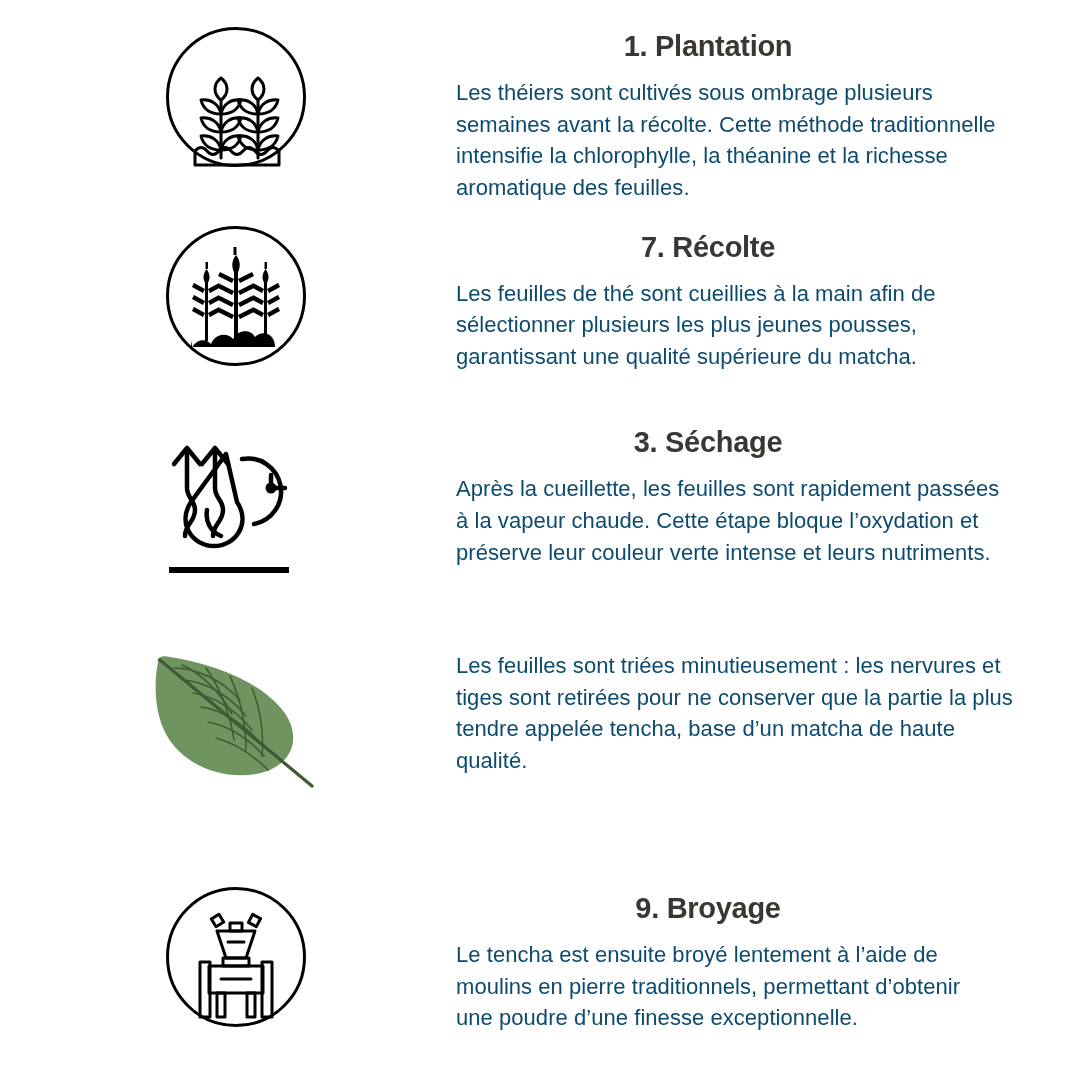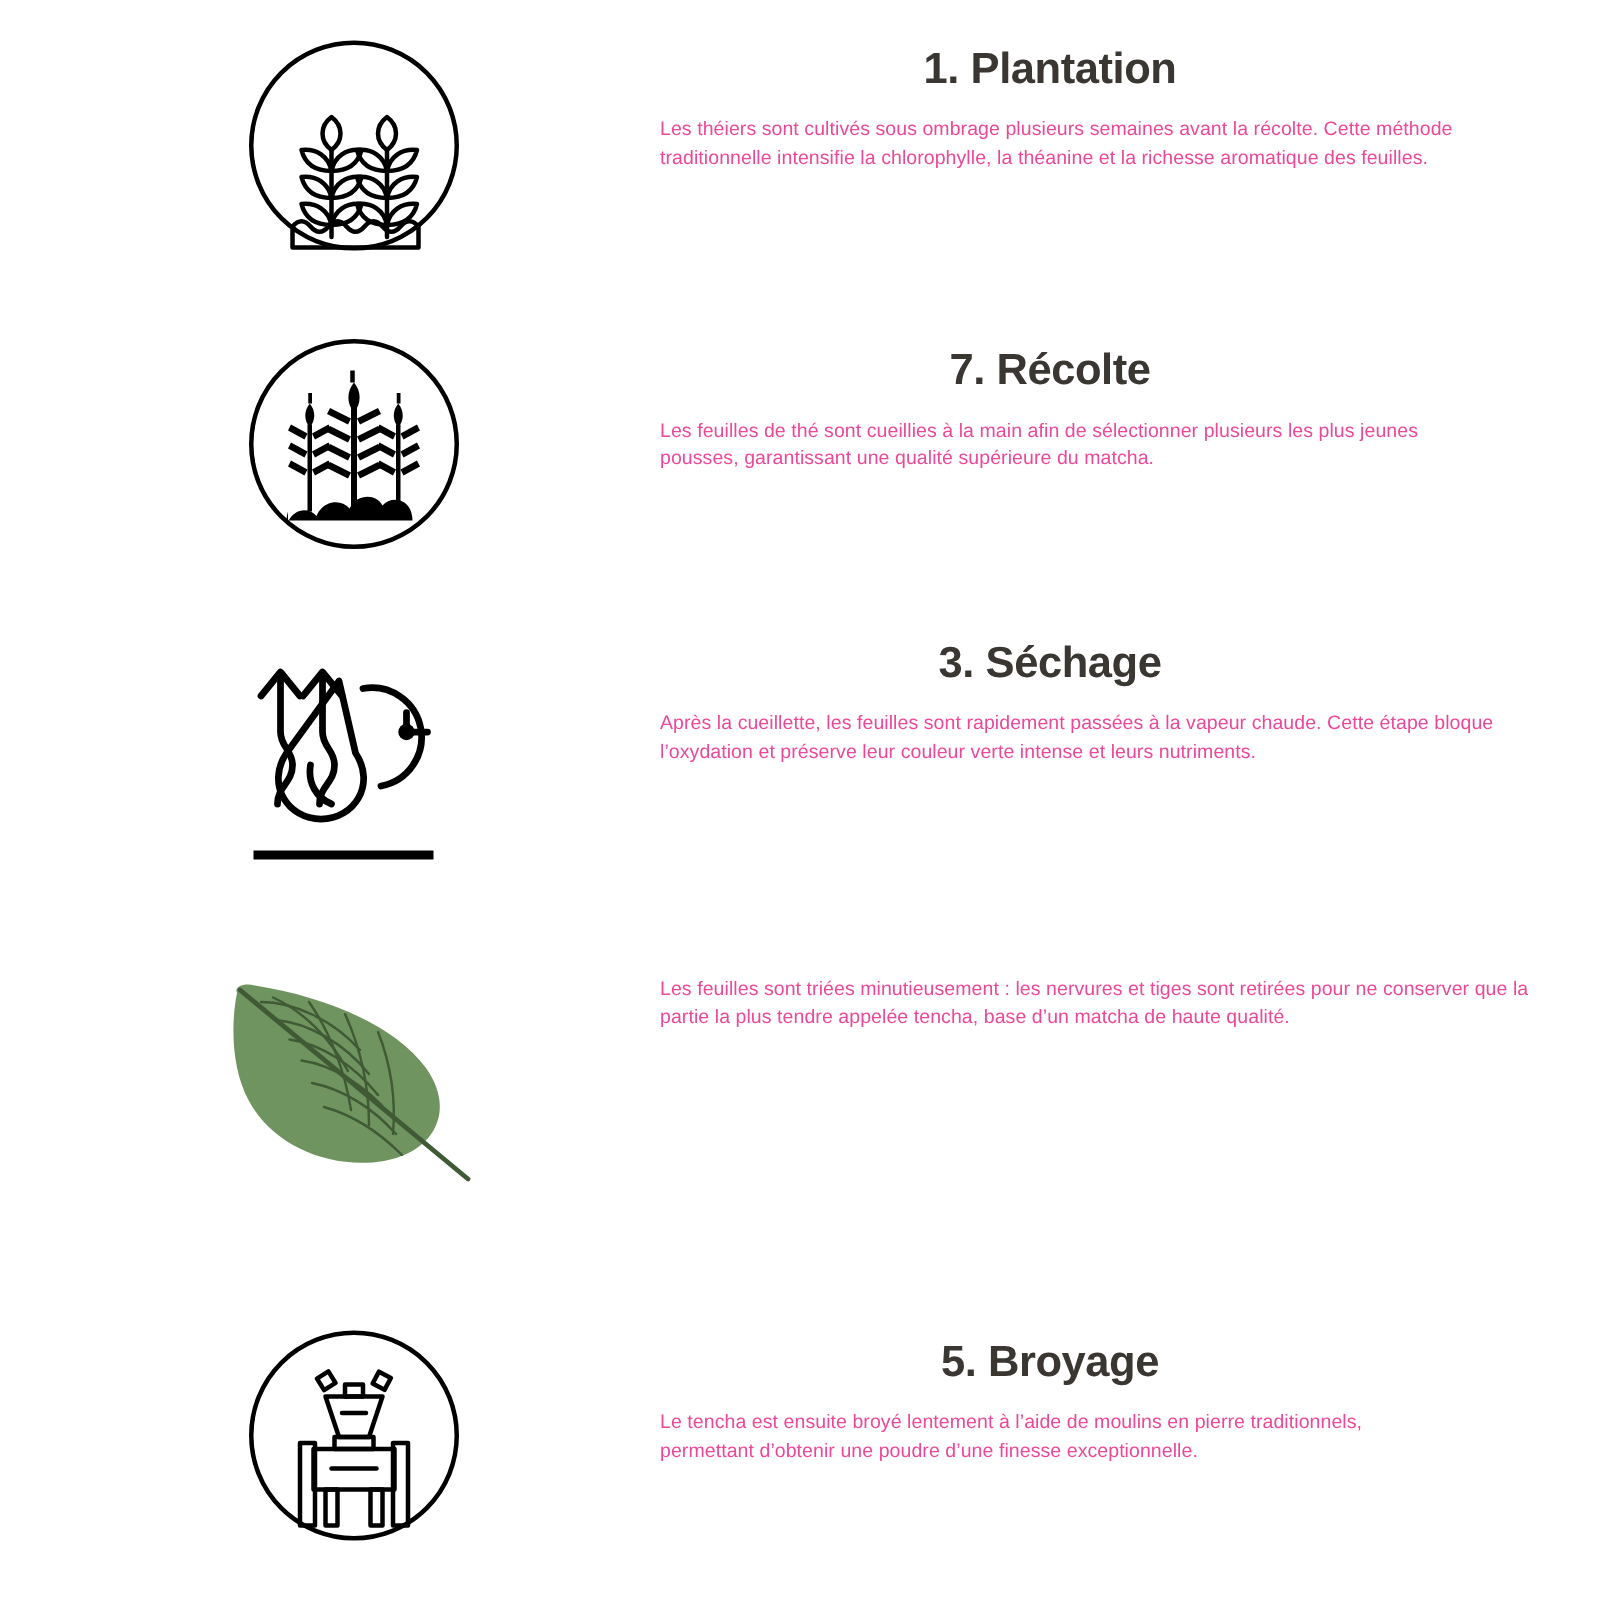--- a/index.html
+++ b/index.html
@@ -34,34 +34,35 @@
     display: flex;
     justify-content: center;
     align-items: center;
     box-sizing: border-box;
     padding-right: 28px;
   }
   .step-text-col {
     flex: 1 1 auto;
     padding-top: 8px;
     box-sizing: border-box;
+    margin-left: 16px;
   }
   .step-title {
     text-align: center;
     font-size: 29px;
     font-weight: bold;
     color: #3a3632;
     letter-spacing: -0.3px;
     margin: 0 0 14px 0;
     padding-right: 60px;
   }
   .step-body {
-    font-size: 13px;
+    font-size: 22px;
     line-height: 1.44;
-    color: #ec4899;
+    color: #0c4a6e;
     margin: 0;
     letter-spacing: 0.05px;
     max-width: 580px;
   }
 
   
   .step-1 { height: 205px; }
   .step-2 { height: 198px; }
   .step-3 { height: 222px; }
   .step-4 { height: 245px; }
@@ -250,18 +251,18 @@
           <path d="M56 93 H86"></path>
 
           <rect x="35" y="76" width="10" height="55"></rect>
           <rect x="97" y="76" width="10" height="55"></rect>
           <rect x="52" y="107" width="8" height="24"></rect>
           <rect x="82" y="107" width="8" height="24"></rect>
         </g>
       </svg>
     </div>
     <div class="step-text-col">
-      <h2 class="step-title">5. Broyage</h2>
+      <h2 class="step-title">9. Broyage</h2>
       <p class="step-body">Le tencha est ensuite broyé lentement à l’aide de moulins en pierre traditionnels, permettant d’obtenir une poudre d’une finesse exceptionnelle.</p>
     </div>
   </section>
 
 </div>
 
 </body></html>

